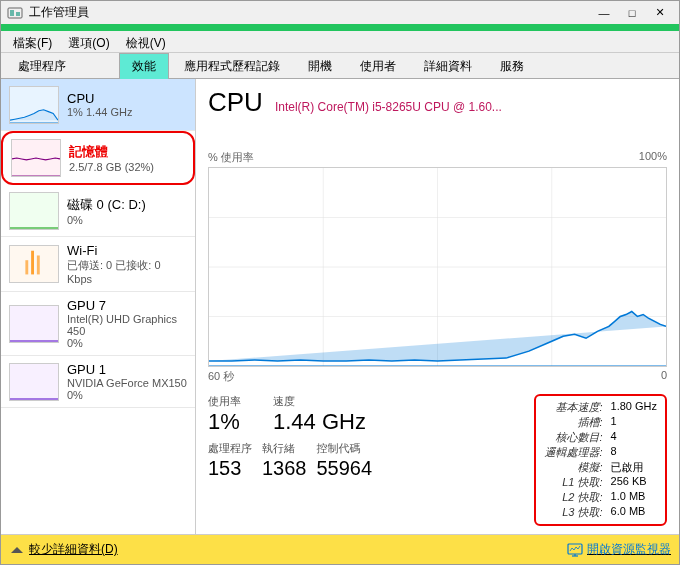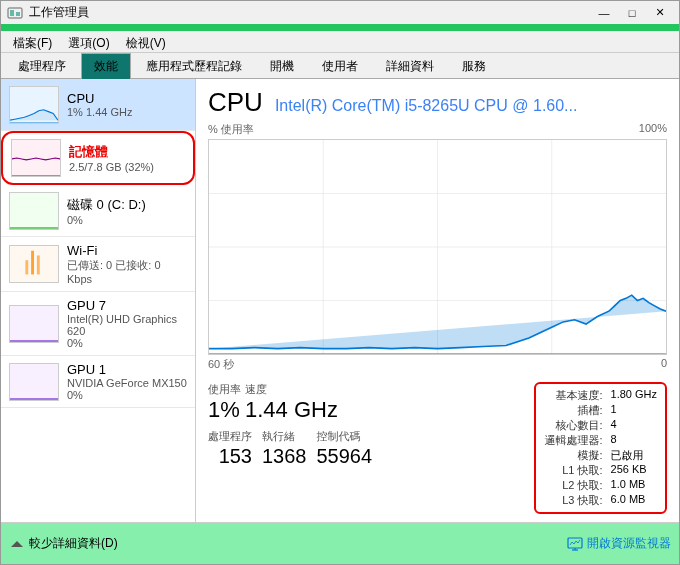--- a/index.html
+++ b/index.html
@@ -86,23 +86,24 @@
       padding: 4px 12px;
       font-size: 12px;
       cursor: pointer;
       border: 1px solid transparent;
       border-bottom: none;
       margin-right: 2px;
       position: relative;
       top: 1px;
     }
     .tab.active {
-      background: #0f766e;
+      background: #5eead4;
       border-color: #aaa;
       border-bottom-color: #fff;
+      margin-left: 38px;
     }
 
     
     .main-content {
       display: flex;
       flex: 1;
       overflow: hidden;
     }
 
     
@@ -167,29 +168,30 @@
       align-items: baseline;
       margin-bottom: 4px;
     }
     .panel-title {
       font-size: 26px;
       font-weight: 300;
       color: #000;
       margin-right: 12px;
     }
     .panel-subtitle {
-      font-size: 16px;
-      color: #3b82f6;
+      font-size: 12px;
+      color: #be185d;
     }
     .axis-labels {
       display: flex;
       justify-content: space-between;
       font-size: 11px;
       color: #666;
       margin-bottom: 2px;
+      margin-top: 28px;
     }
 
     
     .cpu-graph-container {
       flex: 1;
       border: 1px solid #ccc;
       background: #fff;
       position: relative;
       min-height: 180px;
       max-height: 220px;
@@ -204,52 +206,53 @@
       color: #555;
     }
     .stat-value {
       font-size: 22px;
       font-weight: 300;
       color: #000;
       line-height: 1.2;
     }
     .stat-value.small {
       font-size: 14px;
-      text-align: right;
     }
     .info-right {
       display: grid;
       grid-template-columns: auto auto;
       gap: 0px 8px;
       align-content: start;
       border: 2px solid #e00;
       border-radius: 6px;
       padding: 4px 8px;
     }
     .info-key {
       font-size: 11px;
       color: #333;
       text-align: right;
       white-space: nowrap;
+      font-style: italic;
     }
     .info-val {
       font-size: 11px;
       color: #000;
       white-space: nowrap;
     }
 
     
     .bottom-bar {
-      height: 42px;
-      background: #86efac;
+      height: 30px;
+      background: #fde047;
       border-top: 1px solid #ccc;
       display: flex;
       align-items: center;
       justify-content: space-between;
       padding: 0 8px;
+      text-decoration: underline;
     }
     .bottom-left {
       display: flex;
       align-items: center;
       gap: 4px;
       cursor: pointer;
     }
     .bottom-right {
       display: flex;
       align-items: center;
@@ -356,21 +359,21 @@
       </div>
 
       <div class="sidebar-item">
         <div class="sidebar-graph graph-gpu0">
           <svg class="mini-graph" viewBox="0 0 50 38" preserveAspectRatio="none">
             <polyline fill="rgba(80,0,200,0.2)" stroke="#5000c8" stroke-width="1.2" points="0,37 50,37"></polyline>
           </svg>
         </div>
         <div class="sidebar-info">
           <div class="sidebar-name">GPU 7</div>
-          <div class="sidebar-detail">Intel(R) UHD Graphics 620</div>
+          <div class="sidebar-detail">Intel(R) UHD Graphics 450</div>
           <div class="sidebar-detail">0%</div>
         </div>
       </div>
 
       <div class="sidebar-item">
         <div class="sidebar-graph graph-gpu1">
           <svg class="mini-graph" viewBox="0 0 50 38" preserveAspectRatio="none">
             <polyline fill="rgba(80,0,200,0.2)" stroke="#5000c8" stroke-width="1.2" points="0,37 50,37"></polyline>
           </svg>
         </div>
@@ -413,21 +416,21 @@
 
       <div style="display:flex; justify-content:space-between; font-size:11px; color:#666; margin-top:2px; margin-bottom:8px;">
         <span>60 秒</span>
         <span>0</span>
       </div>
 
       <div style="display:flex; gap:16px; margin-top:2px;">
 
         <div style="flex:1;">
 
-          <div style="display:flex; gap:4px; margin-bottom:6px;">
+          <div style="display:flex; gap:32px; margin-bottom:6px;">
             <div>
               <div class="stat-label">使用率</div>
               <div class="stat-value">1%</div>
             </div>
             <div>
               <div class="stat-label">速度</div>
               <div class="stat-value">1.44 GHz</div>
             </div>
           </div>
 

